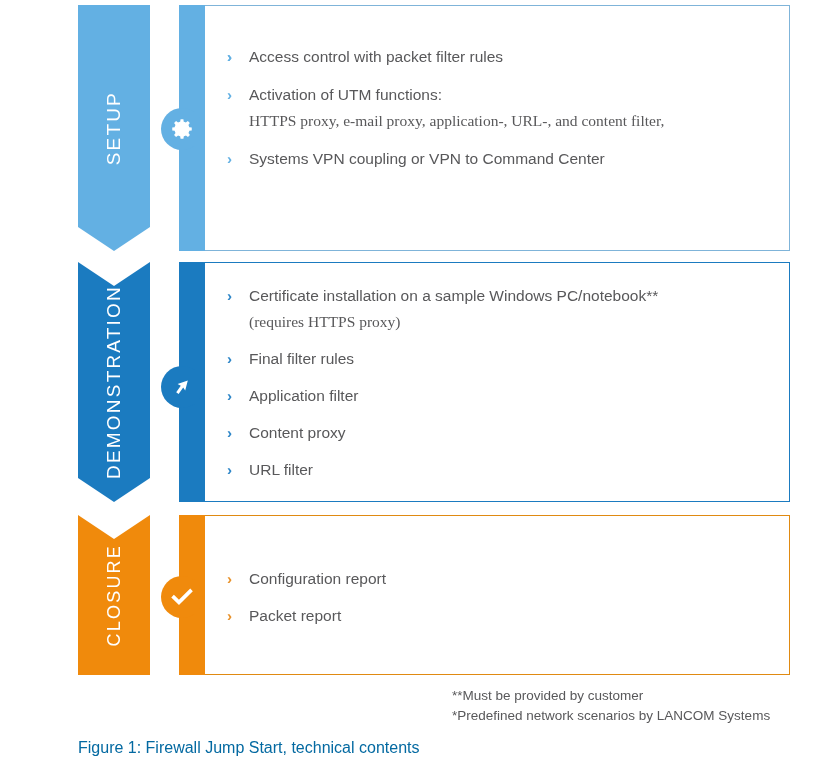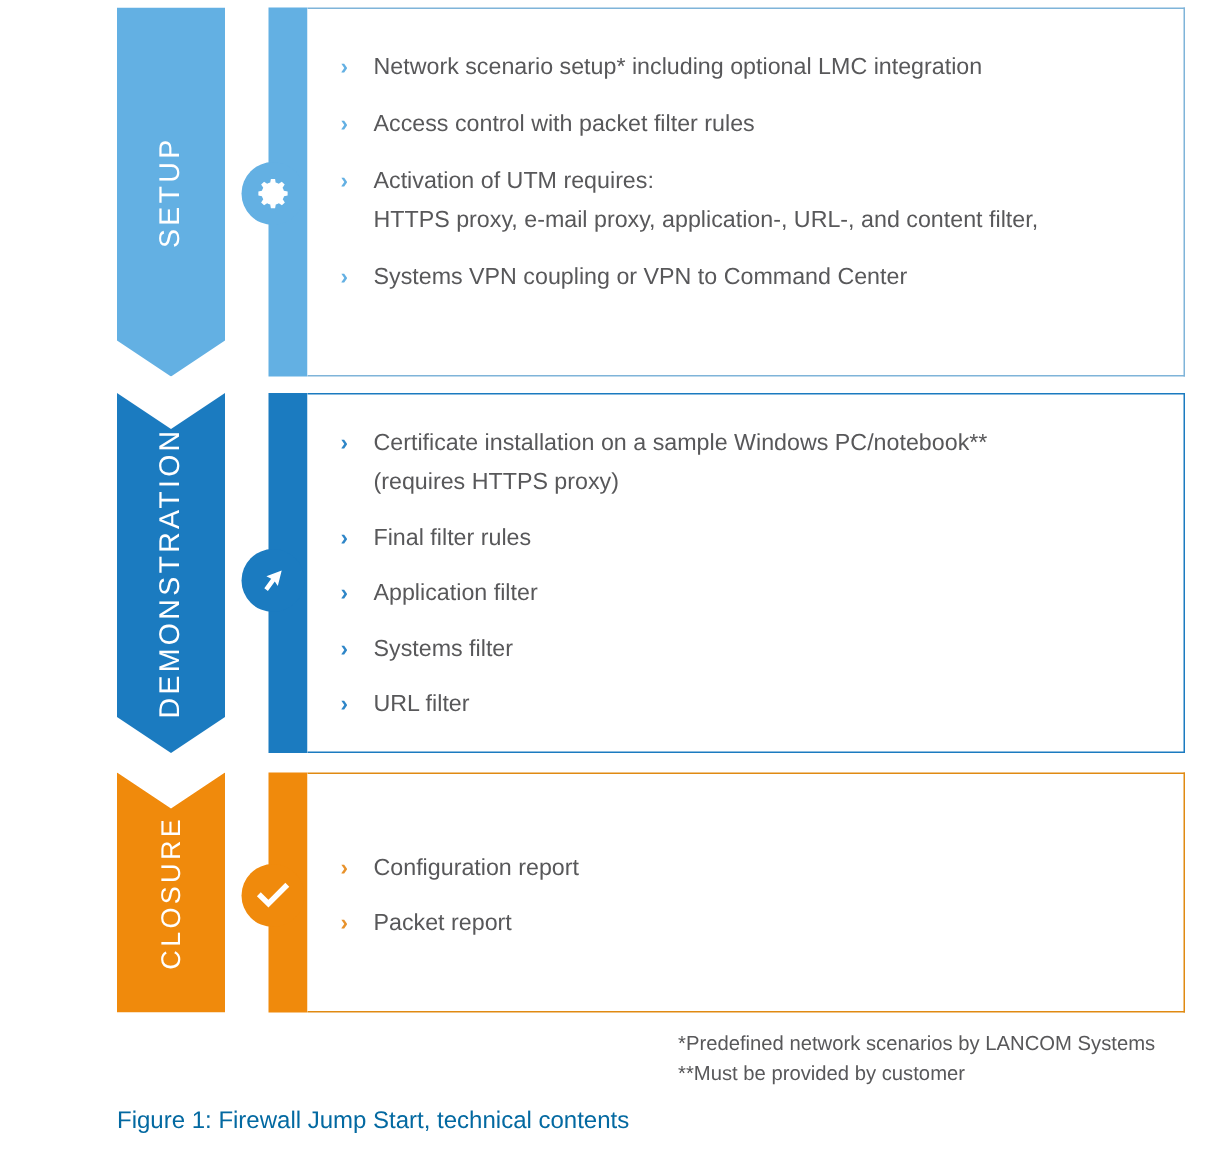--- a/index.html
+++ b/index.html
@@ -71,21 +71,21 @@
     color:#58585a;
   }
   li.item .chev{
     position:absolute;left:2px;top:0;
     font-size:15px;line-height:26px;
     font-weight:700;
   }
   .phase-1 li.item .chev{color:#63B0E3;}
   .phase-2 li.item .chev{color:#2E86C8;}
   .phase-3 li.item .chev{color:#E8922B;}
-  li.item .sub{display:block;}
+  li.item .sub{display:block;font-family:Liberation Serif, serif;}
 
   .list-wrap{position:absolute;left:20px;right:10px;}
   .phase-1 .list-wrap{top:26px;}
   .phase-2 .list-wrap{top:20px;}
   .phase-3 .list-wrap{top:50px;}
   .phase-1 li.item{margin-bottom:12px;}
   .phase-2 li.item{margin-bottom:11px;}
   .phase-3 li.item{margin-bottom:11px;}
 
   
@@ -120,29 +120,28 @@
         <path d="M12 8.2a3.8 3.8 0 1 0 0 7.6 3.8 3.8 0 0 0 0-7.6zm0 5.6a1.8 1.8 0 1 1 0-3.6 1.8 1.8 0 0 1 0 3.6z"></path>
         <path d="M21 13.3v-2.6l-2.3-.4a6.9 6.9 0 0 0-.8-1.9l1.3-1.9-1.8-1.8-1.9 1.3a6.9 6.9 0 0 0-1.9-.8L13.3 3h-2.6l-.4 2.2c-.7.2-1.3.4-1.9.8L6.5 4.7 4.7 6.5l1.3 1.9c-.4.6-.6 1.2-.8 1.9L3 10.7v2.6l2.2.4c.2.7.4 1.3.8 1.9l-1.3 1.9 1.8 1.8 1.9-1.3c.6.4 1.2.6 1.9.8l.4 2.2h2.6l.4-2.2c.7-.2 1.3-.4 1.9-.8l1.9 1.3 1.8-1.8-1.3-1.9c.4-.6.6-1.2.8-1.9l2.2-.4z"></path>
       </svg>
     </div>
 
     <div class="contentbox">
       <div class="list-wrap">
         <ul class="items">
           <li class="item">
             <span class="chev">›</span>
-            <span>Network scenario setup* including optional LMC integration</span>
           </li>
           <li class="item">
             <span class="chev">›</span>
             <span>Access control with packet filter rules</span>
           </li>
           <li class="item">
             <span class="chev">›</span>
-            <span>Activation of UTM requires:</span>
+            <span>Activation of UTM functions:</span>
             <span class="sub">HTTPS proxy, e-mail proxy, application-, URL-, and content filter,</span>
           </li>
           <li class="item">
             <span class="chev">›</span>
             <span>Systems VPN coupling or VPN to Command Center</span>
           </li>
         </ul>
       </div>
     </div>
   </div>
@@ -175,21 +174,21 @@
           <li class="item">
             <span class="chev">›</span>
             <span>Final filter rules</span>
           </li>
           <li class="item">
             <span class="chev">›</span>
             <span>Application filter</span>
           </li>
           <li class="item">
             <span class="chev">›</span>
-            <span>Systems filter</span>
+            <span>Content proxy</span>
           </li>
           <li class="item">
             <span class="chev">›</span>
             <span>URL filter</span>
           </li>
         </ul>
       </div>
     </div>
   </div>
 
@@ -220,19 +219,19 @@
           <li class="item">
             <span class="chev">›</span>
             <span>Packet report</span>
           </li>
         </ul>
       </div>
     </div>
   </div>
 
   <div class="footnotes">
+    <div>**Must be provided by customer</div>
     <div>*Predefined network scenarios by LANCOM Systems</div>
-    <div>**Must be provided by customer</div>
   </div>
 
   <div class="caption">Figure 1: Firewall Jump Start, technical contents</div>
 
 </div>
 
 </body></html>

